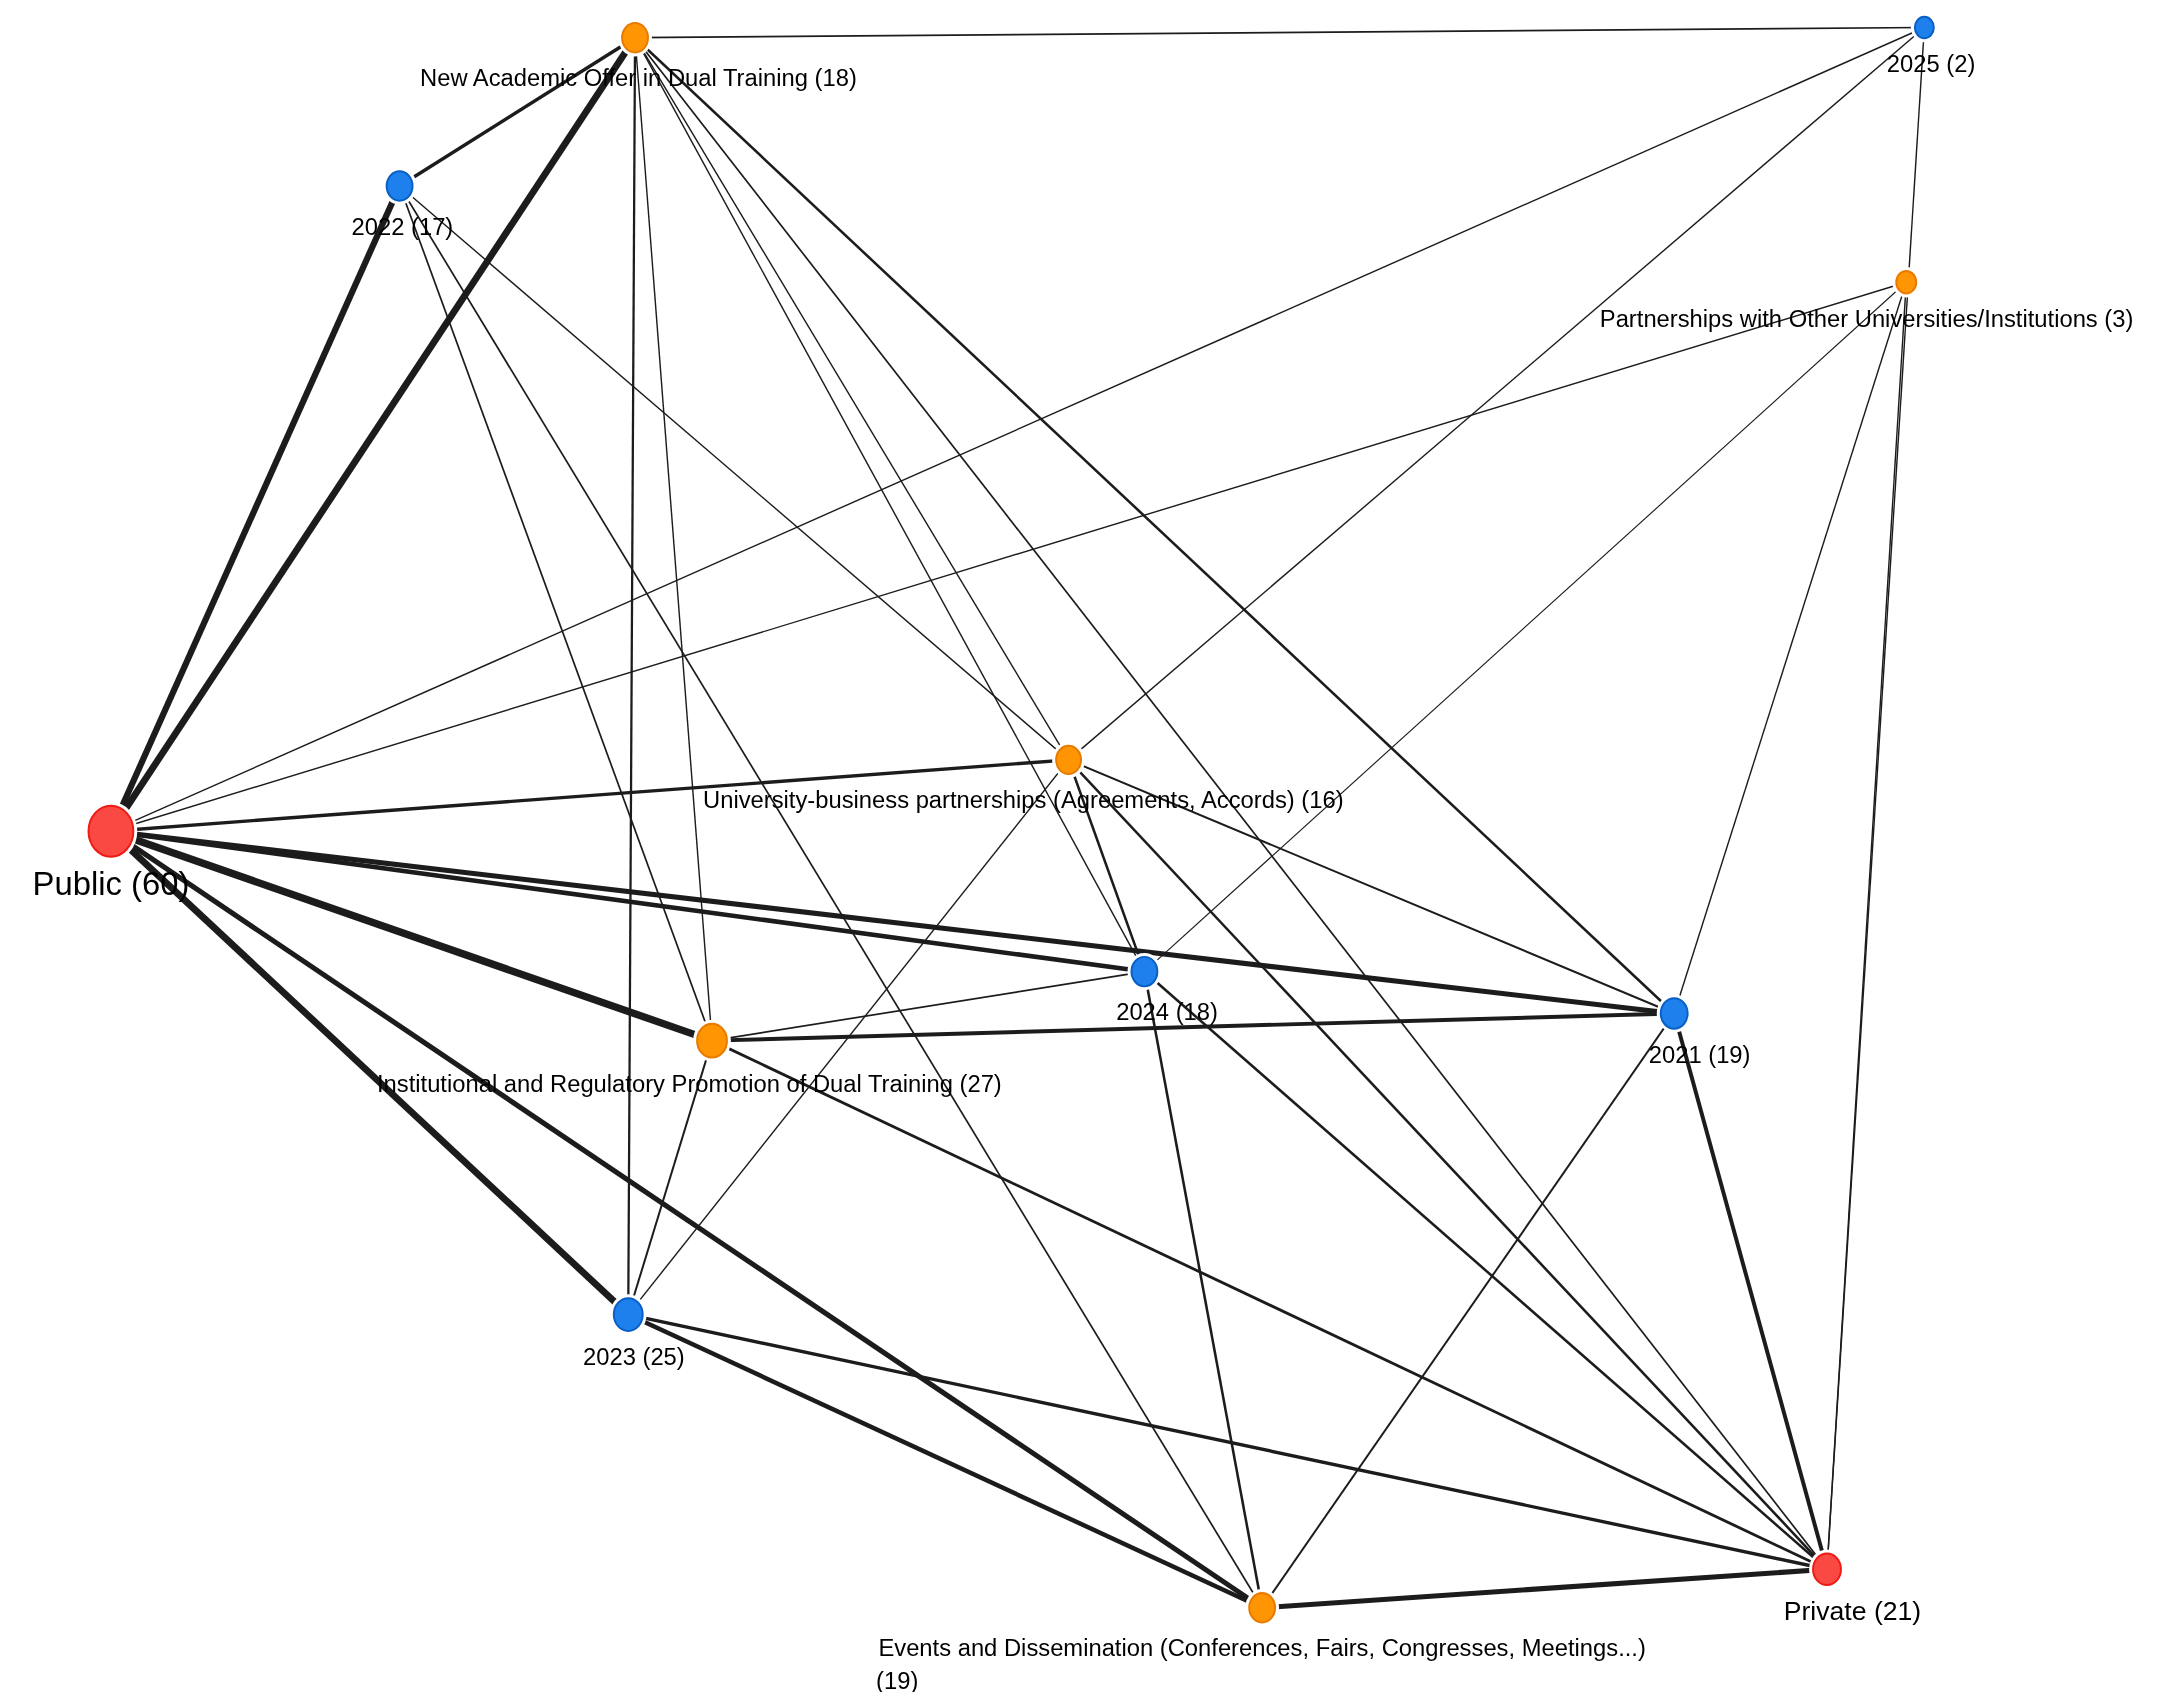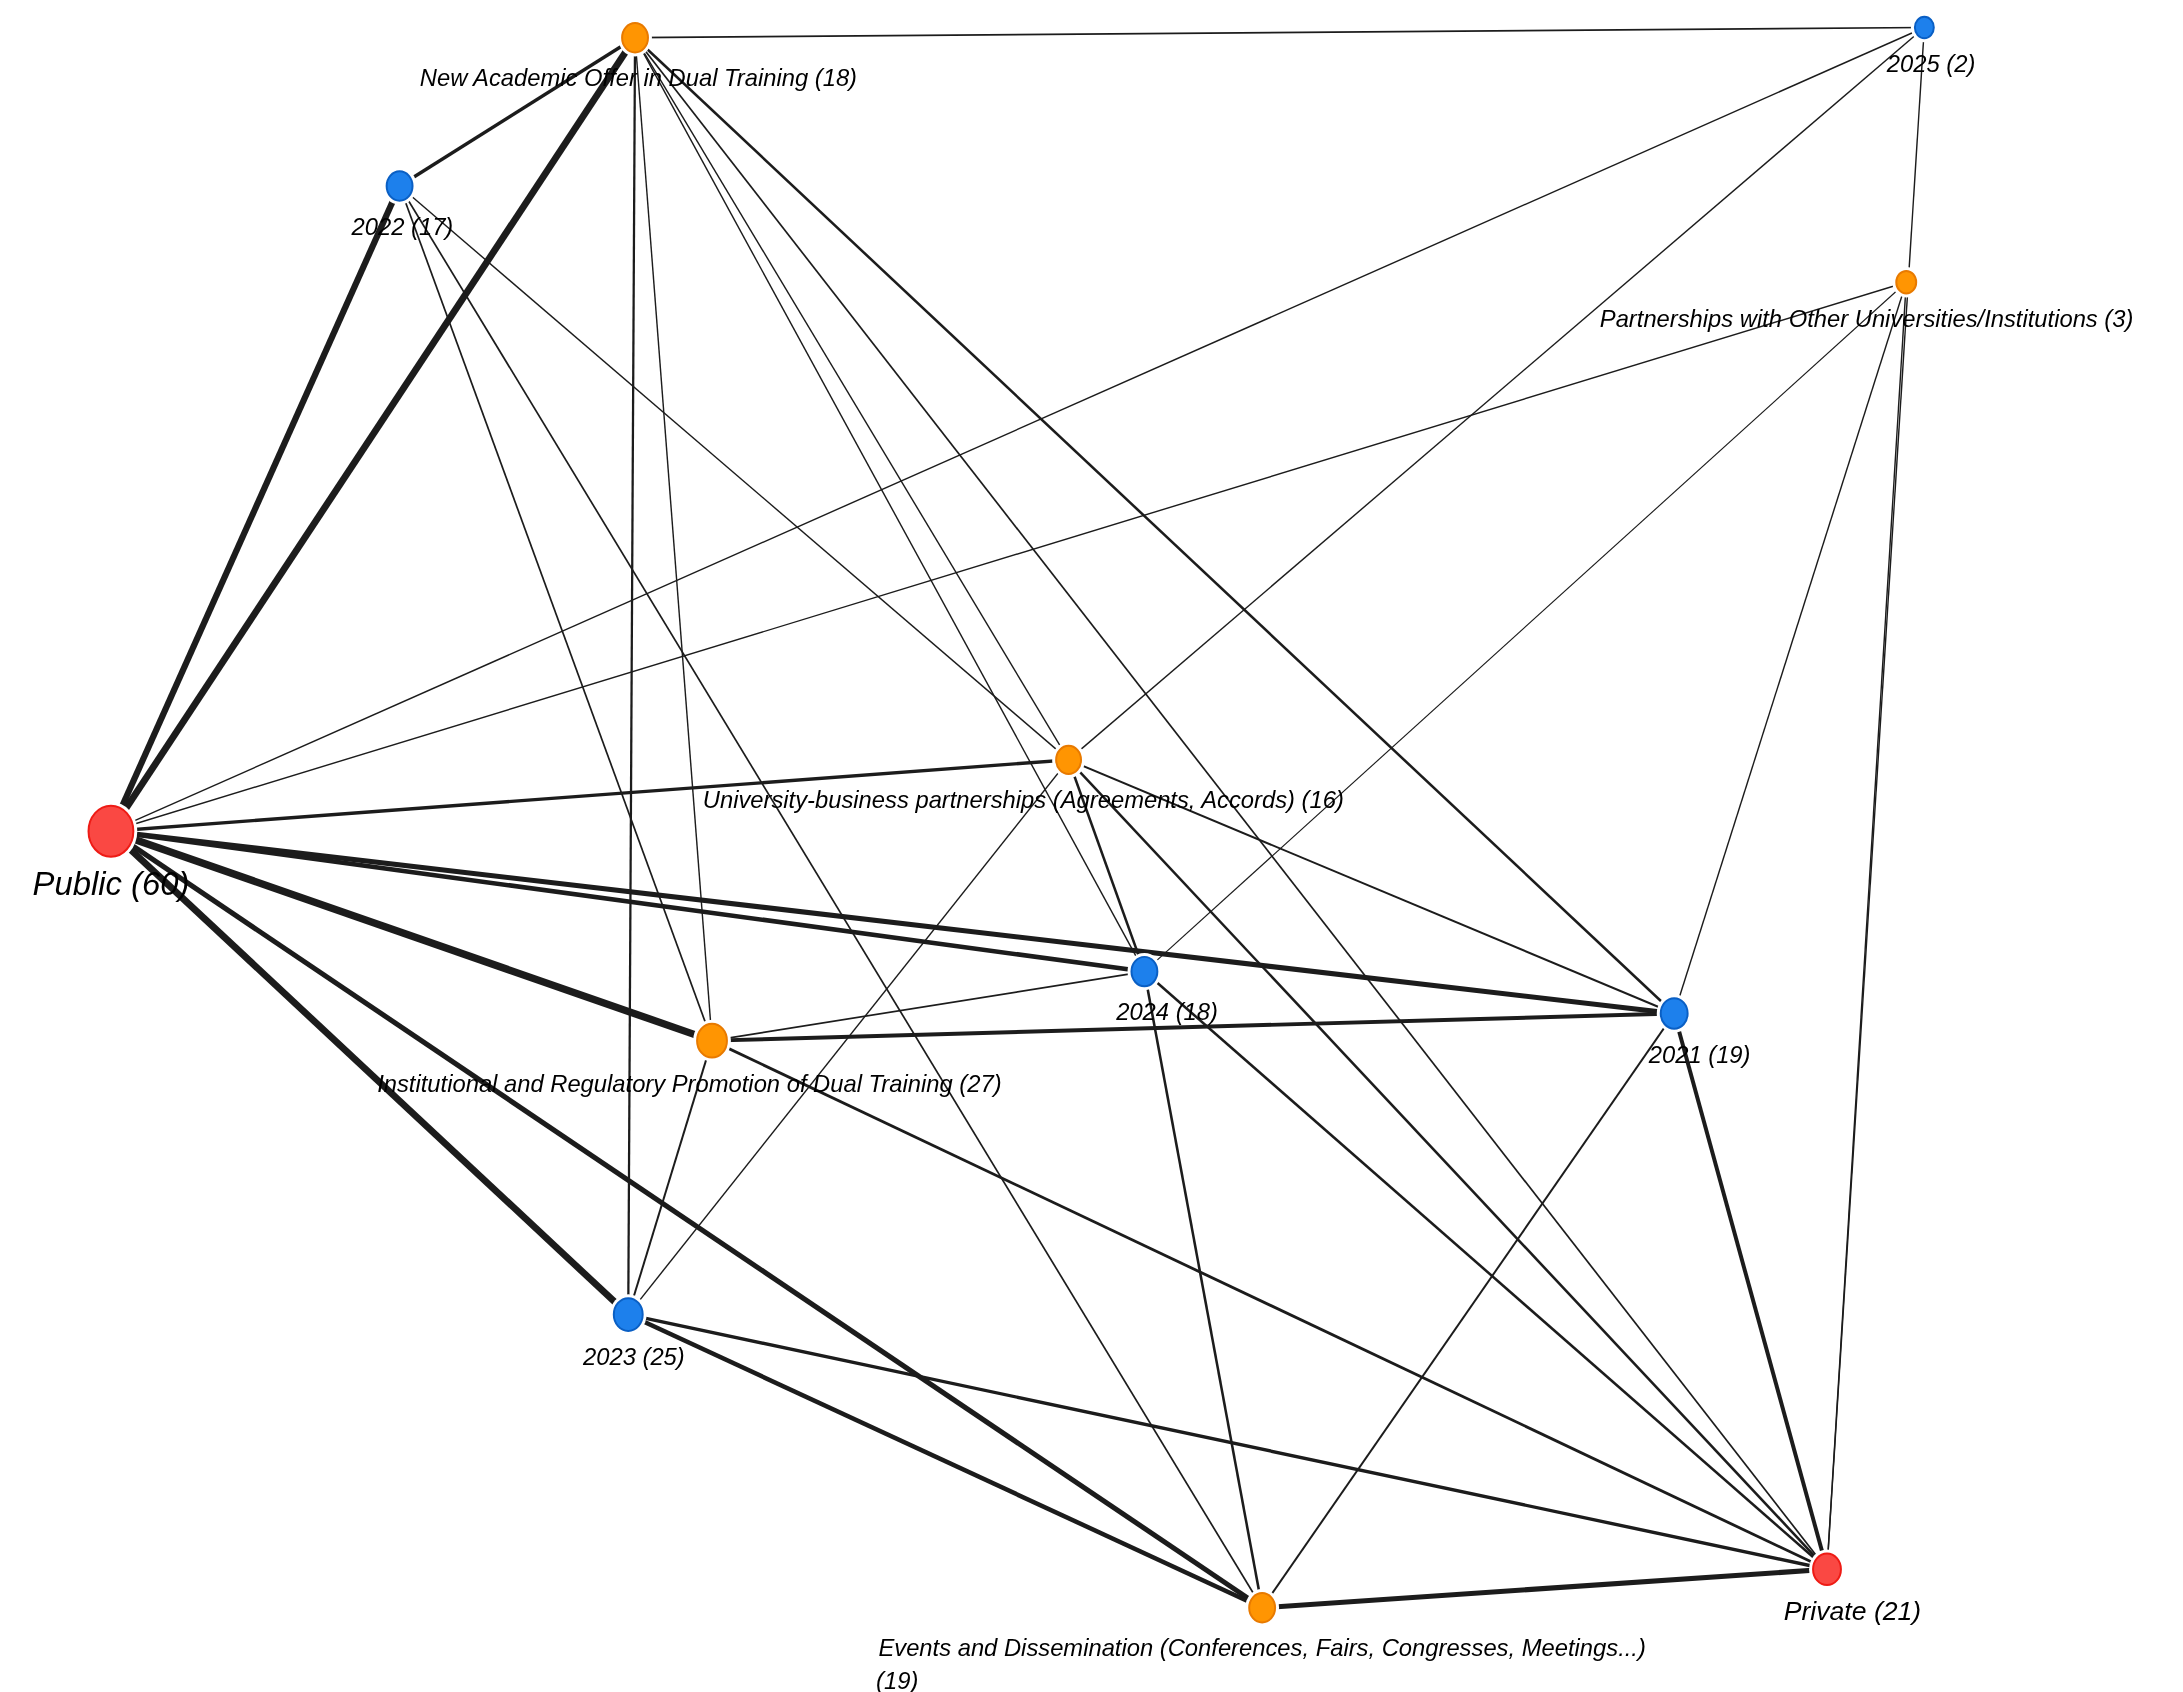--- a/index.html
+++ b/index.html
@@ -2,21 +2,20 @@
 <html style="font-size:9px"><head>
 <meta charset="utf-8">
 <style>
   html, body { margin: 0; padding: 0; background: #ffffff; }
   #stage {
     position: relative;
     width: 2183px;
     height: 1693px;
     background: #ffffff;
     font-family: "Liberation Sans", sans-serif;
-    font-style: italic;
   }
   svg { display: block; }
   text {
     font-family: "Liberation Sans", sans-serif;
     fill: #000000;
   }
 </style>
 </head>
 <body>
 

